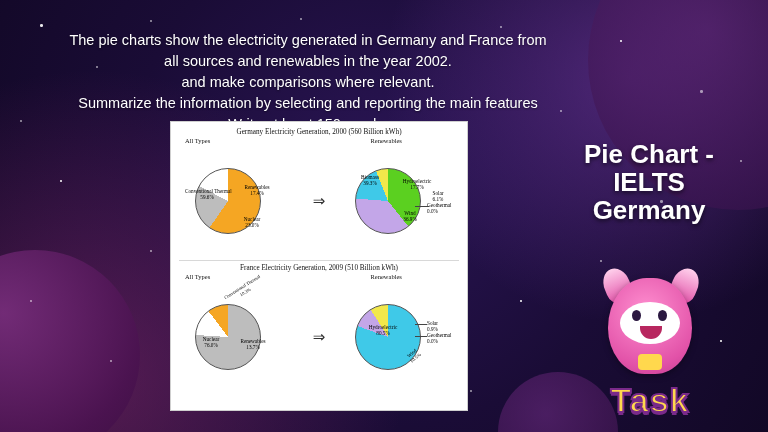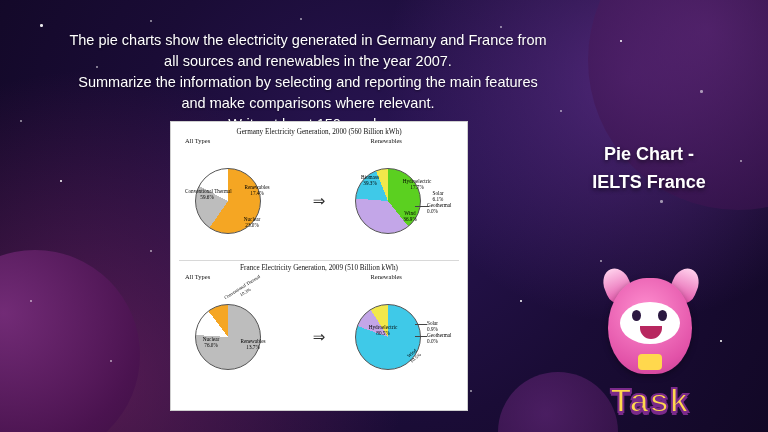--- a/index.html
+++ b/index.html
@@ -39,21 +39,21 @@
   .prompt {
     position: absolute; left: 28px; top: 30px; width: 560px;
     text-align: center; color: #ffffff;
     font-size: 14.5px; line-height: 21px; text-shadow: 0 1px 2px rgba(0,0,0,.5);
   }
   .prompt div { white-space: nowrap; }
 
   .side-title {
     position: absolute; right: 24px; top: 140px; width: 190px;
     text-align: center; color: #ffffff; font-weight: bold;
-    font-size: 18px; line-height: 28px; text-shadow: 0 2px 4px rgba(0,0,0,.6);
+    font-size: 26px; line-height: 28px; text-shadow: 0 2px 4px rgba(0,0,0,.6);
   }
 
   
   .card {
     position: absolute; left: 170px; top: 121px;
     width: 298px; height: 290px;
     background: #ffffff; border: 1px solid #cfcfcf;
     padding: 6px 8px 4px 8px;
   }
   .chart-block { width: 100%; }
@@ -147,29 +147,29 @@
     <div class="star" style="width: 1.5px; height: 1.5px; left: 470px; top: 390px; opacity: 0.55;"></div>
     <div class="star" style="width: 1.5px; height: 1.5px; left: 150px; top: 250px; opacity: 0.55;"></div>
     <div class="star" style="width: 1.5px; height: 1.5px; left: 250px; top: 160px; opacity: 0.9;"></div>
     <div class="star" style="width: 2.5px; height: 2.5px; left: 680px; top: 400px; opacity: 0.55;"></div>
     <div class="star" style="width: 1.5px; height: 1.5px; left: 20px; top: 120px; opacity: 0.55;"></div>
     <div class="star" style="width: 1.5px; height: 1.5px; left: 400px; top: 230px; opacity: 0.9;"></div>
   </div>
 
 <div class="prompt">
   <div>The pie charts show the electricity generated in Germany and France from</div>
-  <div>all sources and renewables in the year 2007.</div>
+  <div>all sources and renewables in the year 2002.</div>
+  <div>and make comparisons where relevant.</div>
   <div>Summarize the information by selecting and reporting the main features</div>
-  <div>and make comparisons where relevant.</div>
   <div>Write at least 150 words.</div>
 </div>
 
 <div class="side-title">
   <div>Pie Chart -</div>
-  <div>IELTS France</div>
+  <div>IELTS Germany</div>
 </div>
 
 <div class="card">
 
   <div class="chart-block">
     <div class="chart-title">Germany Electricity Generation, 2000 (560 Billion kWh)</div>
     <div class="col-heads">
       <span>All Types</span>
       <span>Renewables</span>
     </div>

